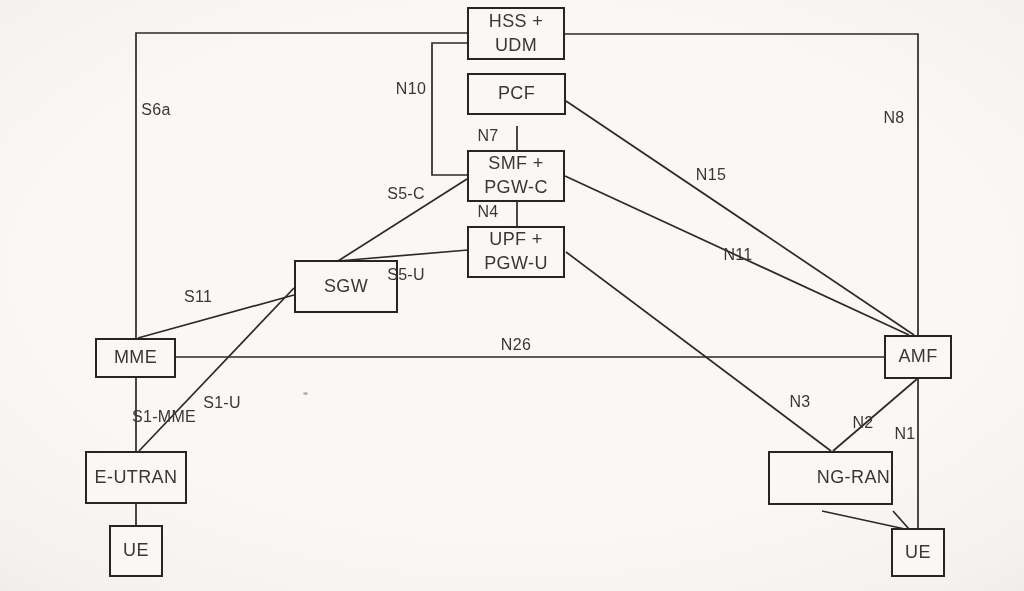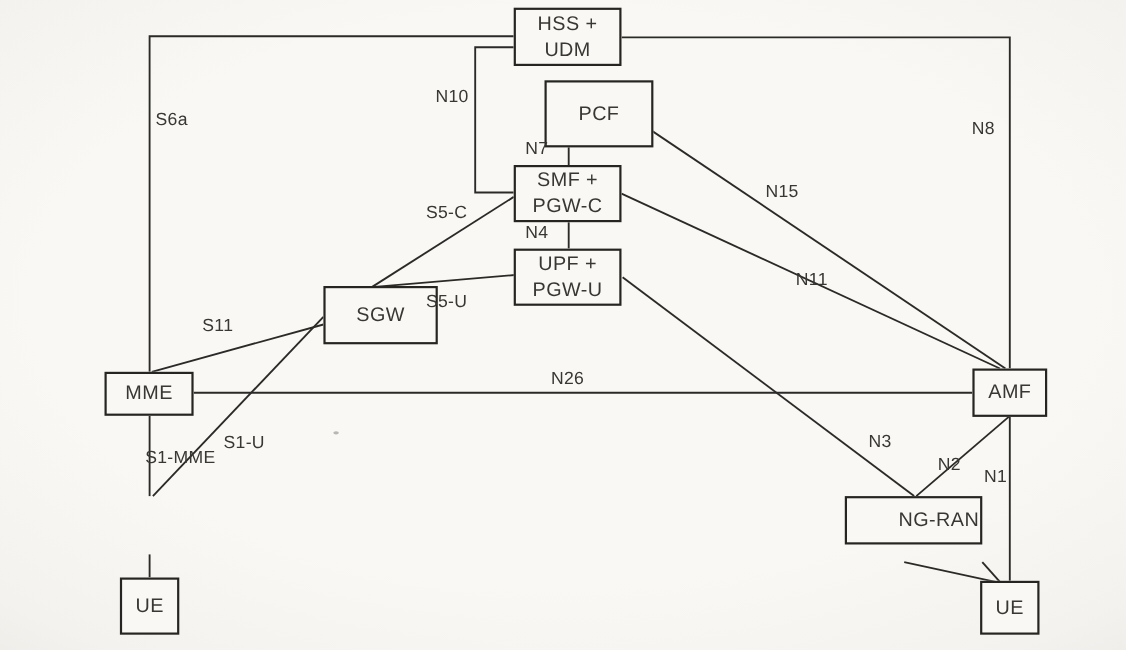--- a/index.html
+++ b/index.html
@@ -102,21 +102,21 @@
 
     <line class="wire" x1="822" y1="511" x2="905" y2="529"></line>
     <line class="wire" x1="893" y1="511" x2="909" y2="529"></line>
   </svg>
 
   <div class="node" style="left:467px; top:7px; width:98px; height:53px;">
     <span class="node-label">HSS +
 UDM</span>
   </div>
 
-  <div class="node" style="left:467px; top:73px; width:99px; height:61px;margin-left:28px;">
+  <div class="node" style="left:467px; top:73px; width:99px; height:42px;">
     <span class="node-label">PCF</span>
   </div>
 
   <div class="node" style="left:467px; top:150px; width:98px; height:52px;">
     <span class="node-label">SMF +
 PGW-C</span>
   </div>
 
   <div class="node" style="left:467px; top:226px; width:98px; height:52px;">
     <span class="node-label">UPF +
@@ -128,22 +128,25 @@
   </div>
 
   <div class="node" style="left:95px; top:338px; width:81px; height:40px;">
     <span class="node-label">MME</span>
   </div>
 
   <div class="node" style="left:884px; top:335px; width:68px; height:44px;">
     <span class="node-label">AMF</span>
   </div>
 
+  <div class="node" style="left:85px; top:451px; width:102px; height:53px;">
+    <span class="node-label">E-UTRAN</span>
+  </div>
 
-  <div class="node" style="left:768px; top:451px; width:125px; height:44px;padding-left:46px;">
+  <div class="node" style="left:768px; top:451px; width:125px; height:54px;padding-left:46px;">
     <span class="node-label">NG-RAN</span>
   </div>
 
   <div class="node" style="left:109px; top:525px; width:54px; height:52px;">
     <span class="node-label">UE</span>
   </div>
 
   <div class="node" style="left:891px; top:528px; width:54px; height:49px;">
     <span class="node-label">UE</span>
   </div>

